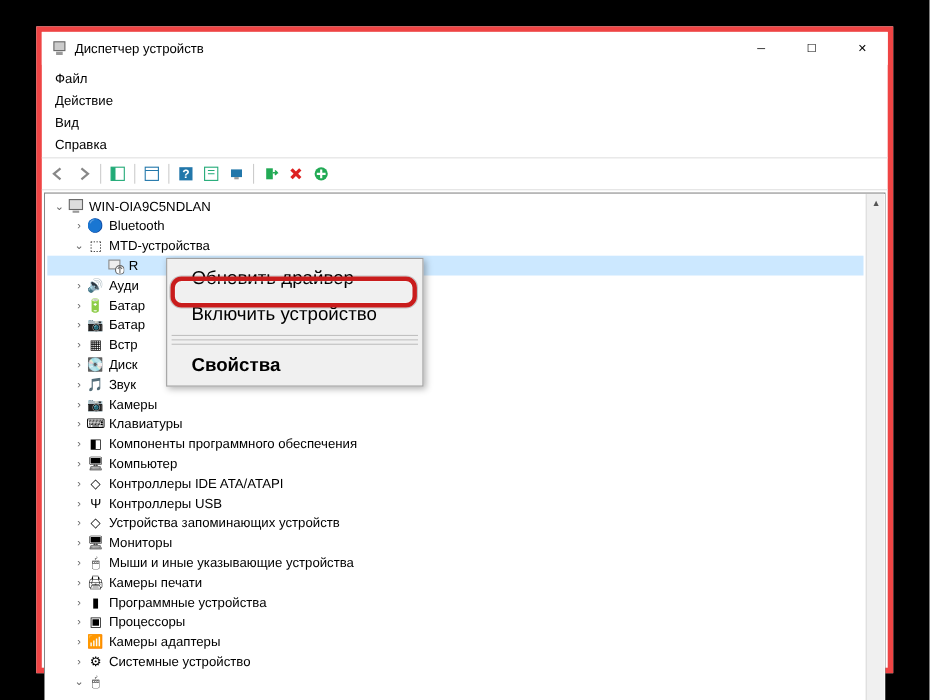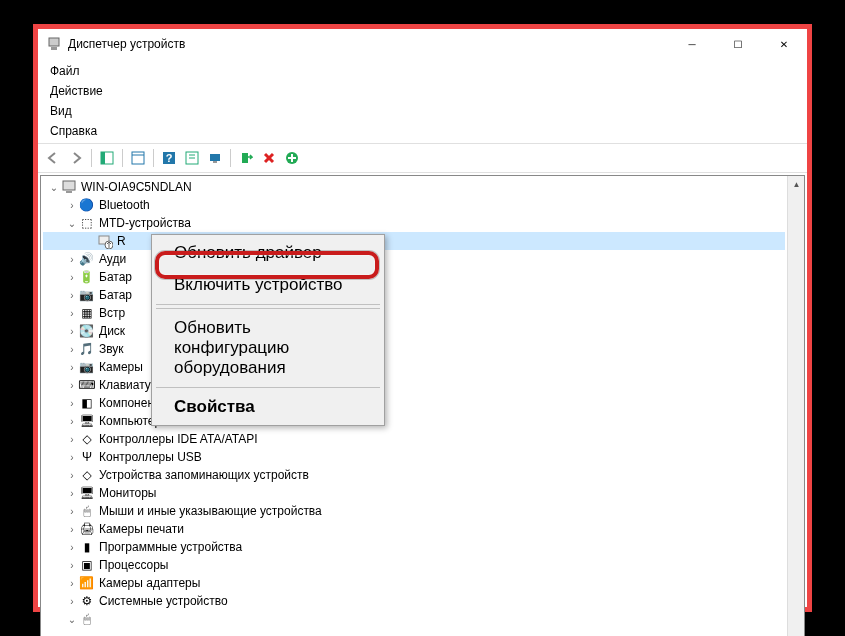--- a/index.html
+++ b/index.html
@@ -396,21 +396,20 @@
             </div>
           </div>
 
     </div>
 
     <div class="context-menu">
       <div class="ctx-item">Обновить драйвер</div>
       <div class="ctx-item">Включить устройство</div>
       <div class="ctx-sep"></div>
       <div class="ctx-sep"></div>
-      <div class="ctx-item">Обновить конфигурацию оборудования</div>
       <div class="ctx-sep"></div>
       <div class="ctx-item bold">Свойства</div>
     </div>
 
     <div class="highlight-ring"></div>
     </div>
 
     <div class="scrollbar-v">
       <div class="sb-btn">▲</div>
       <div style="position:absolute;bottom:0;">

